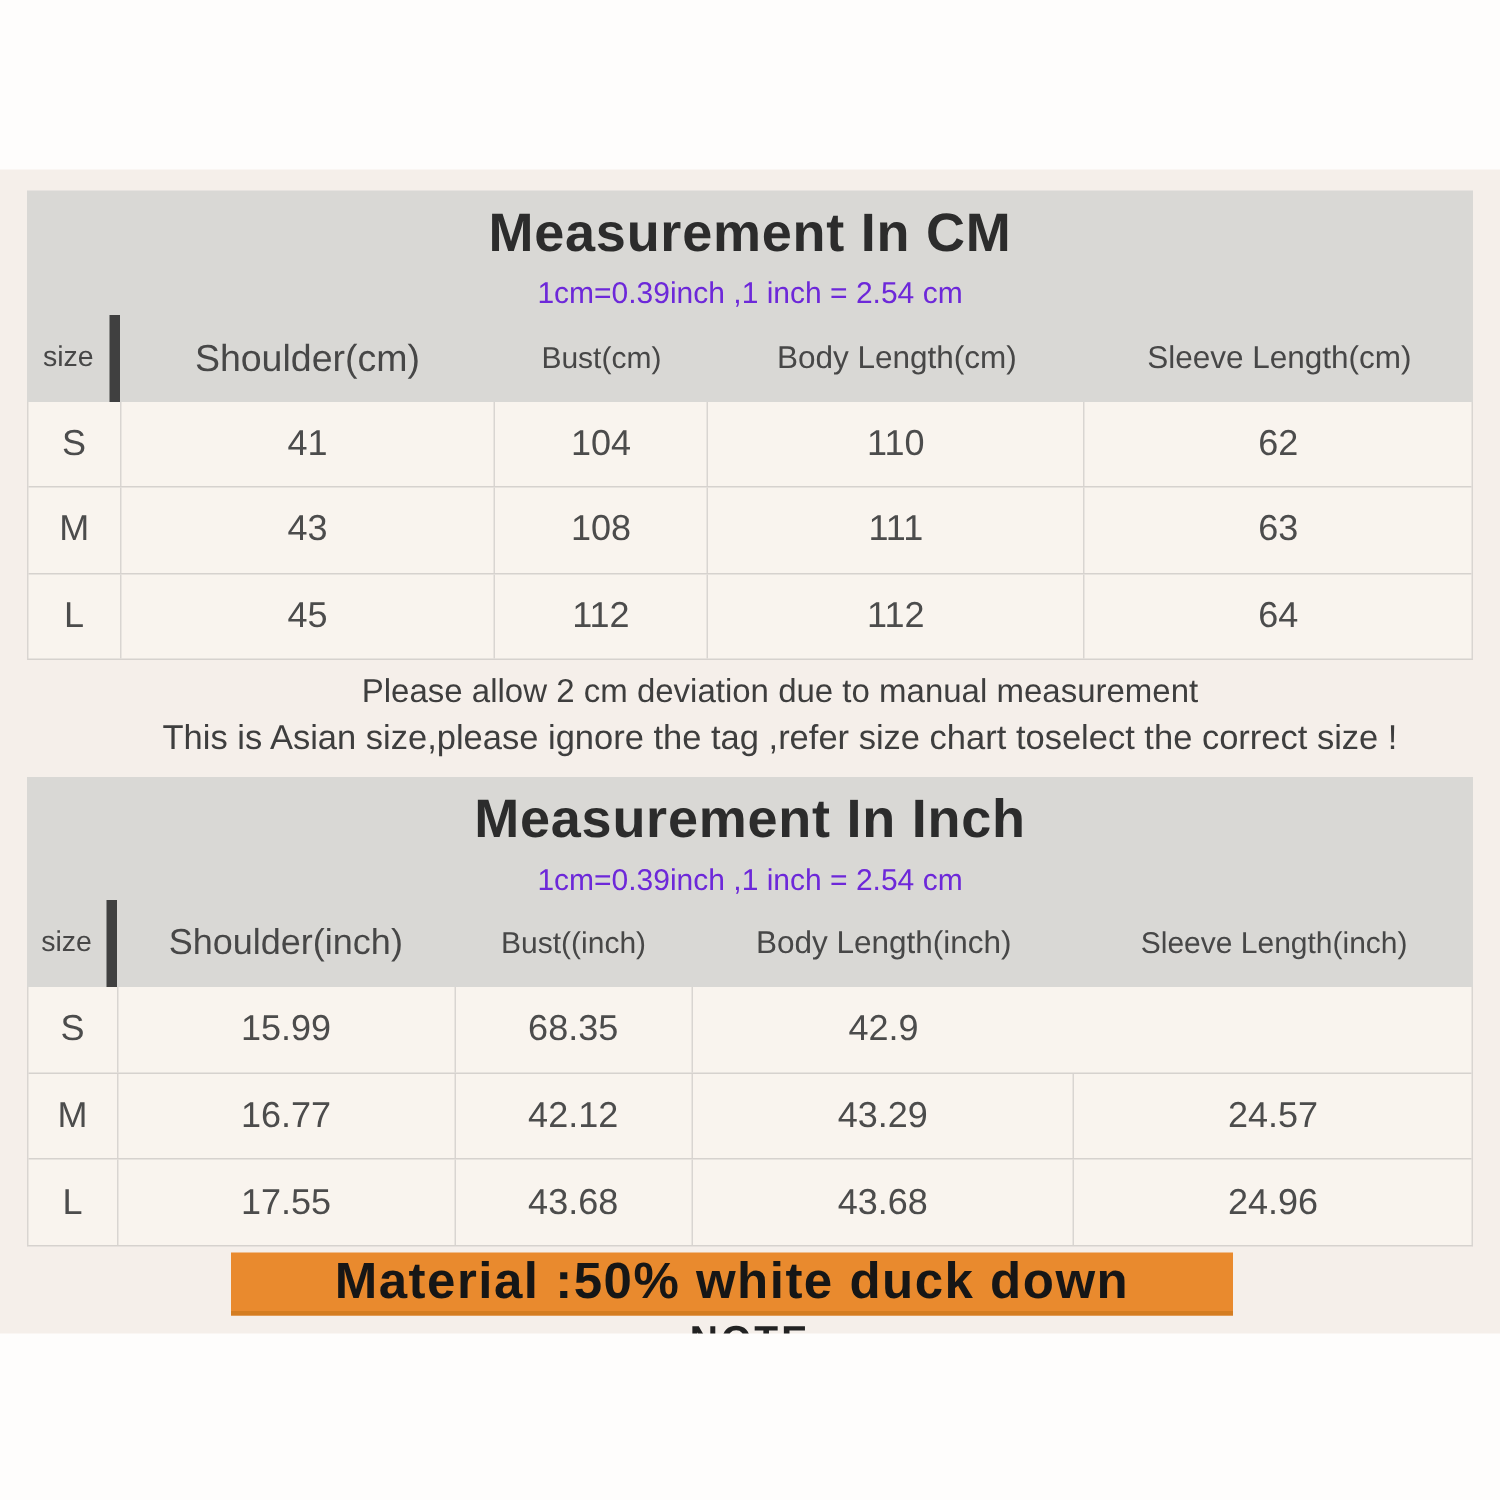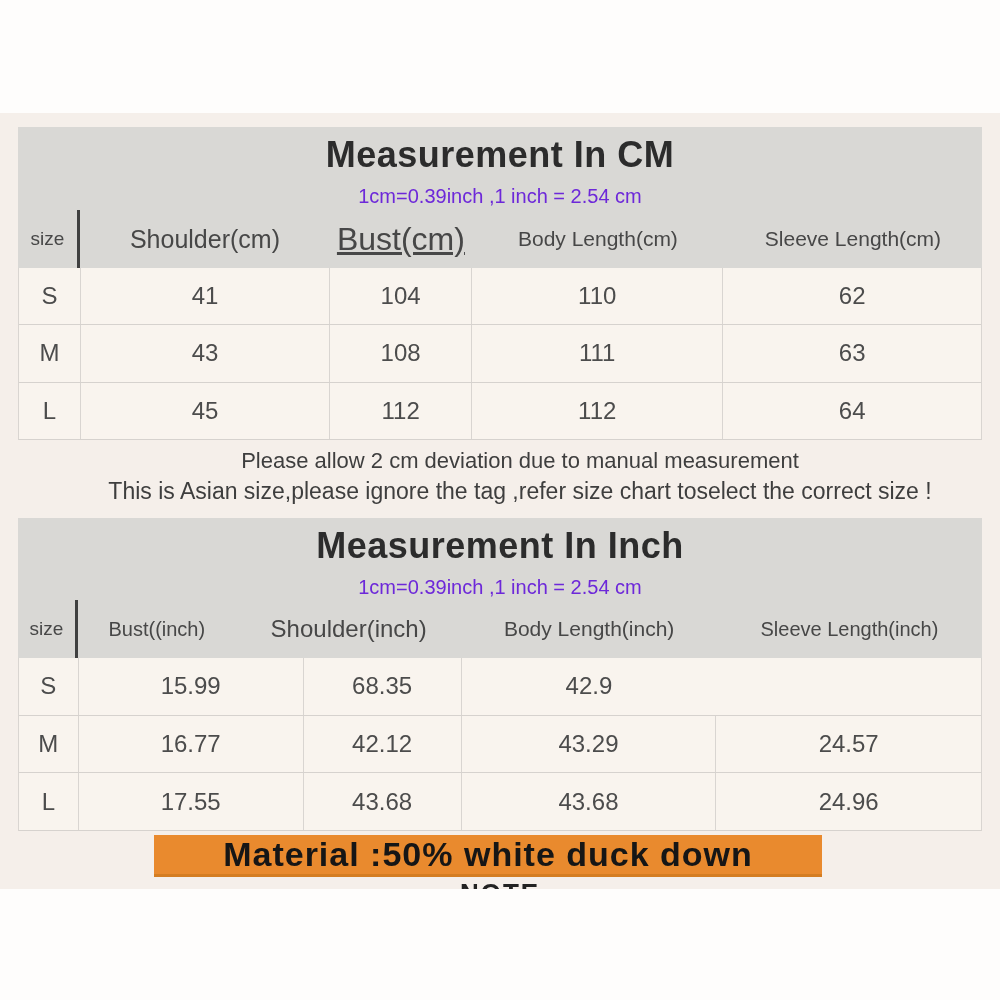--- a/index.html
+++ b/index.html
@@ -11,30 +11,30 @@
   .block-cm{top:14px;height:141px;}
   .block-inch{top:405px;height:140px;}
   .sec-title{text-align:center;font-weight:bold;font-size:36px;color:#2c2c2c;
              padding-top:7px;letter-spacing:0.5px;}
   .sec-sub{text-align:center;font-size:20px;color:#6d28d9;margin-top:9px;}
   .colrow{position:absolute;bottom:0;left:0;width:100%;height:58px;display:flex;align-items:center;}
   .colrow .hc{display:flex;align-items:center;justify-content:center;height:100%;
               color:#474747;box-sizing:border-box;}
   .hc.c0{font-size:19px;}
   .block-cm .hc.c1{font-size:25px;}
-  .block-cm .hc.c2{font-size:32px;text-decoration:underline;}
+  .block-cm .hc.c2{font-size:20px;}
   .block-cm .hc.c3{font-size:21px;}
   .block-cm .hc.c4{font-size:21px;}
   .block-inch .hc.c1{font-size:24px;}
   .block-inch .hc.c2{font-size:20px;}
   .block-inch .hc.c3{font-size:21px;}
   .block-inch .hc.c4{font-size:20px;}
   .cm-w0{width:6.43%;} .cm-w1{width:25.93%;} .cm-w2{width:14.73%;} .cm-w3{width:26.14%;} .cm-w4{width:26.77%;}
   .in-w0{width:6.2%;}  .in-w1{width:23.4%;}  .in-w2{width:16.4%;}  .in-w3{width:26.5%;}  .in-w4{width:27.5%;}
-  .colrow .hc.c0{border-right:3px solid #404040;}
+  .colrow .hc.c0{border-right:7px solid #404040;}
   .table{position:absolute;left:18px;width:964px;display:flex;flex-direction:column;
          background:#f9f4ee;border-bottom:1px solid #d6d2ce;
          border-left:1px solid #d9d5d1;border-right:1px solid #d9d5d1;box-sizing:border-box;}
   .table-cm{top:155px;height:172px;}
   .table-inch{top:545px;height:173px;}
   .trow{flex:1;display:flex;border-top:1px solid #d6d2ce;}
   .trow:first-child{border-top:none;}
   .tcell{display:flex;align-items:center;justify-content:center;font-size:24px;color:#4c4c4c;
          border-right:1px solid #d9d5d1;box-sizing:border-box;}
   .tcell:last-child{border-right:none;}
@@ -93,22 +93,22 @@
     <div class="notes">
       <div class="n1">Please allow 2 cm deviation due to manual measurement</div>
       <div class="n2">This is Asian size,please ignore the tag ,refer size chart toselect the correct size !</div>
     </div>
 
     <div class="gray-block block-inch">
       <div class="sec-title">Measurement In Inch</div>
       <div class="sec-sub">1cm=0.39inch ,1 inch = 2.54 cm</div>
       <div class="colrow">
         <div class="hc c0 in-w0">size</div>
+        <div class="hc c1 in-w1">Shoulder(inch)</div>
         <div class="hc c2 in-w2">Bust((inch)</div>
-        <div class="hc c1 in-w1">Shoulder(inch)</div>
         <div class="hc c3 in-w3">Body Length(inch)</div>
         <div class="hc c4 in-w4">Sleeve Length(inch)</div>
       </div>
     </div>
 
     <div class="table table-inch">
       <div class="trow">
         <div class="tcell in-w0">S</div>
         <div class="tcell in-w1">15.99</div>
         <div class="tcell in-w2">68.35</div>

